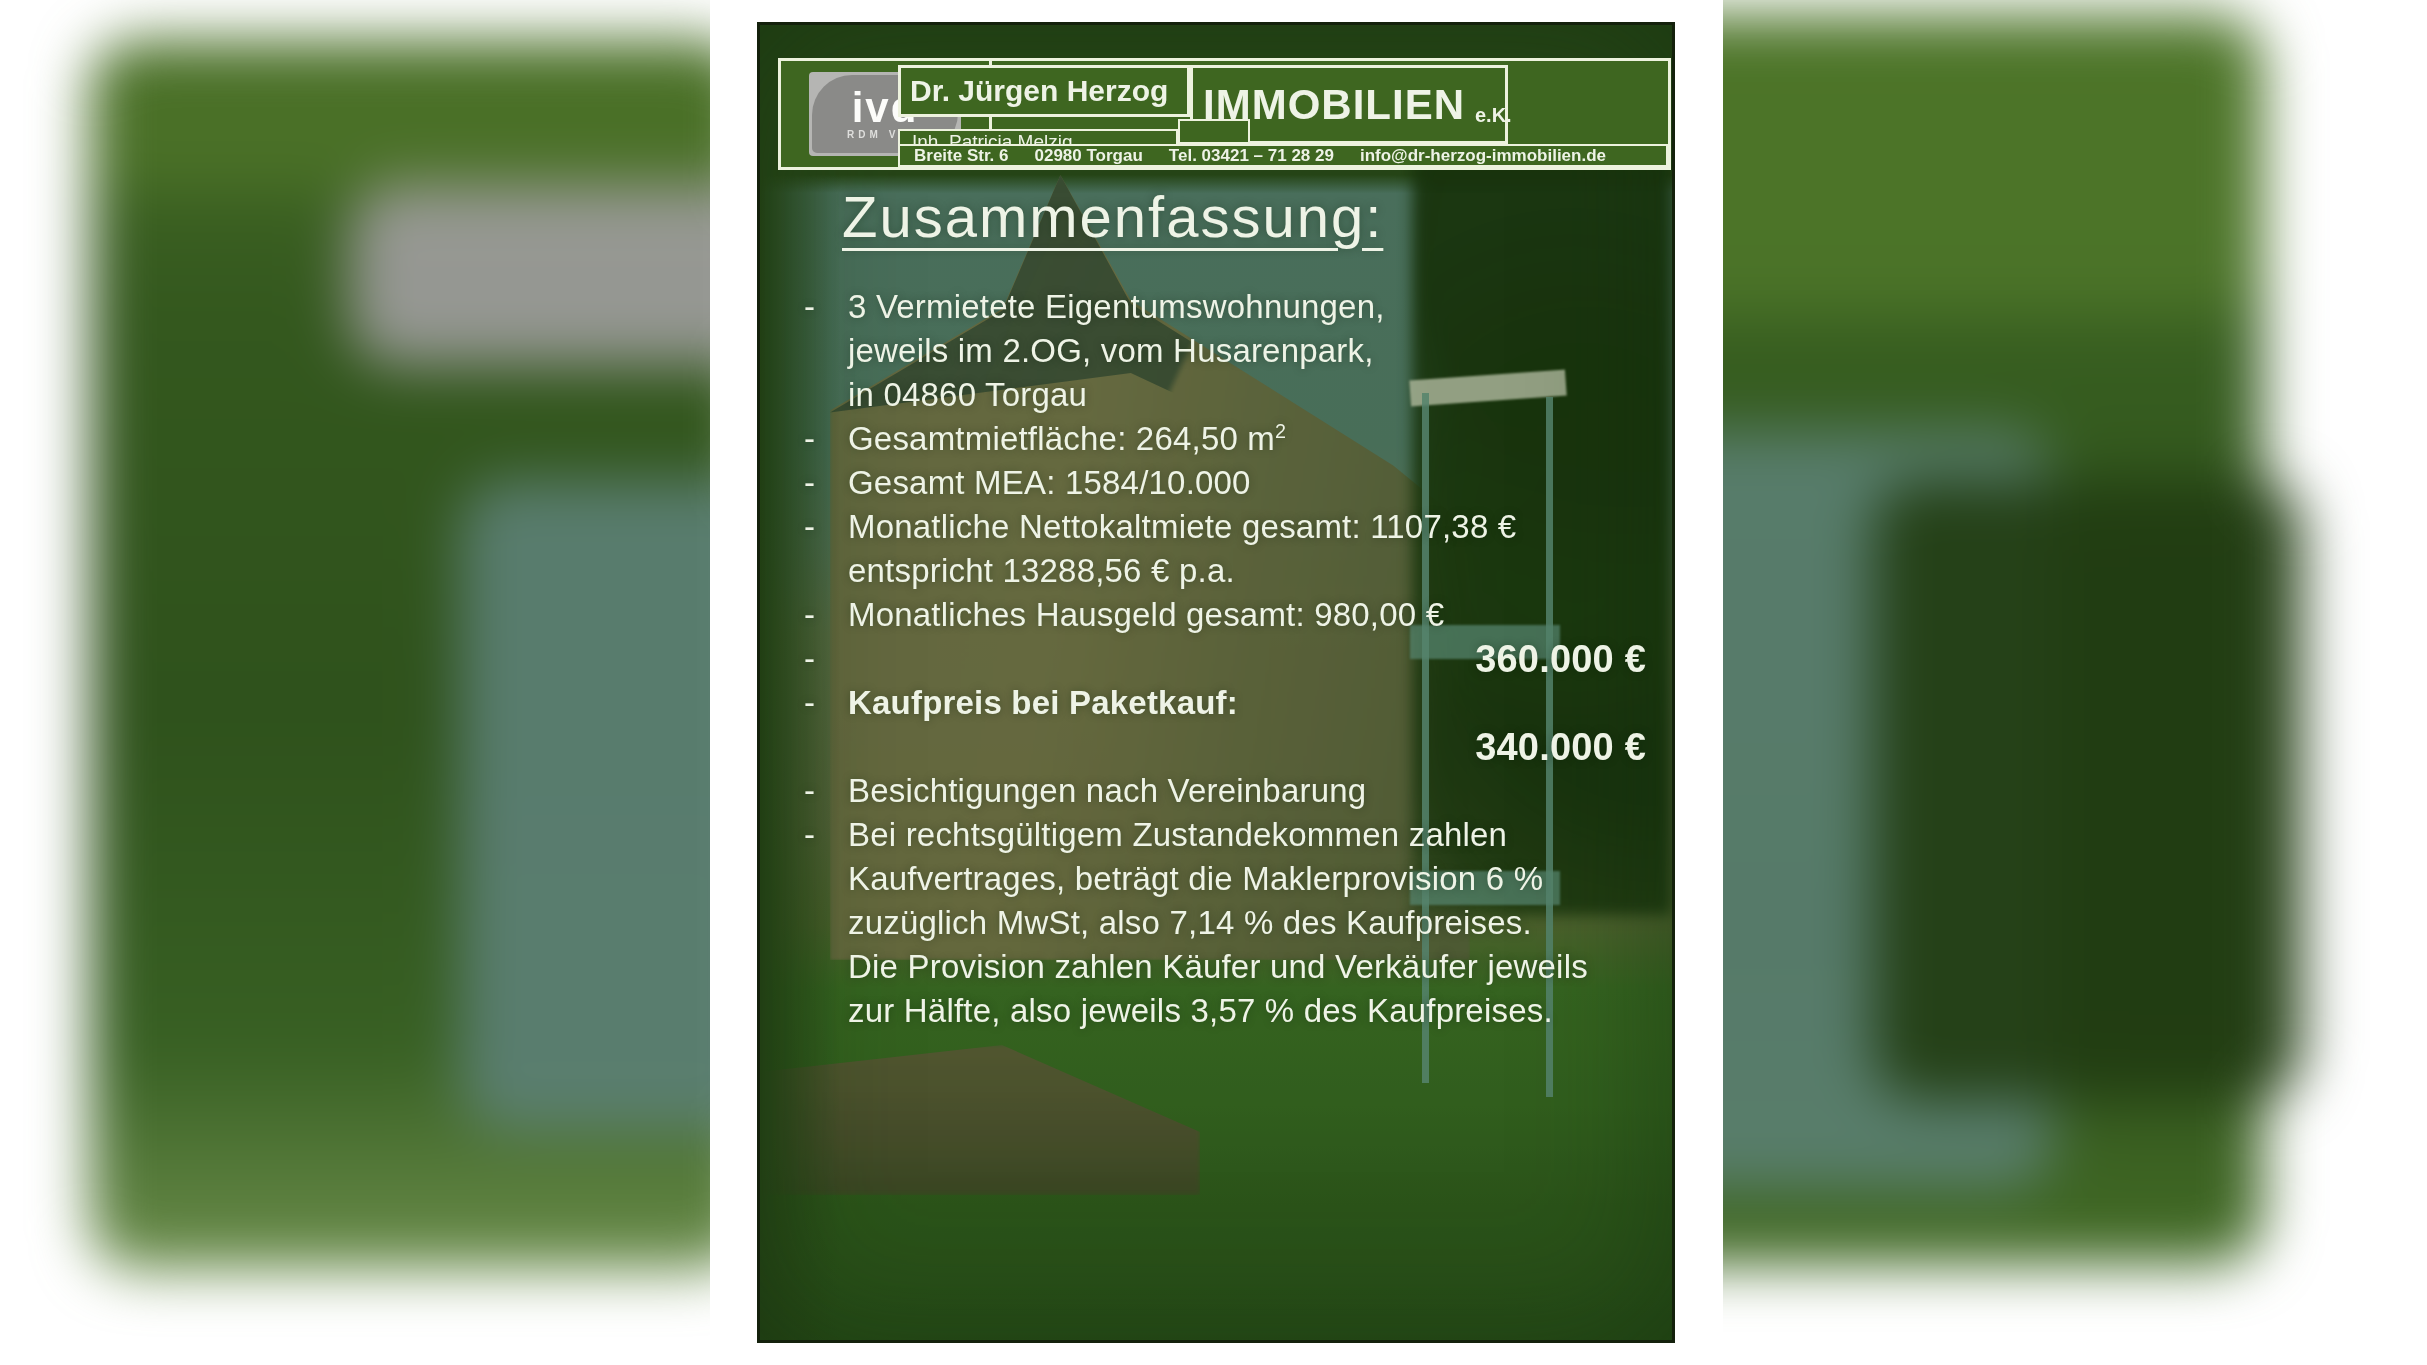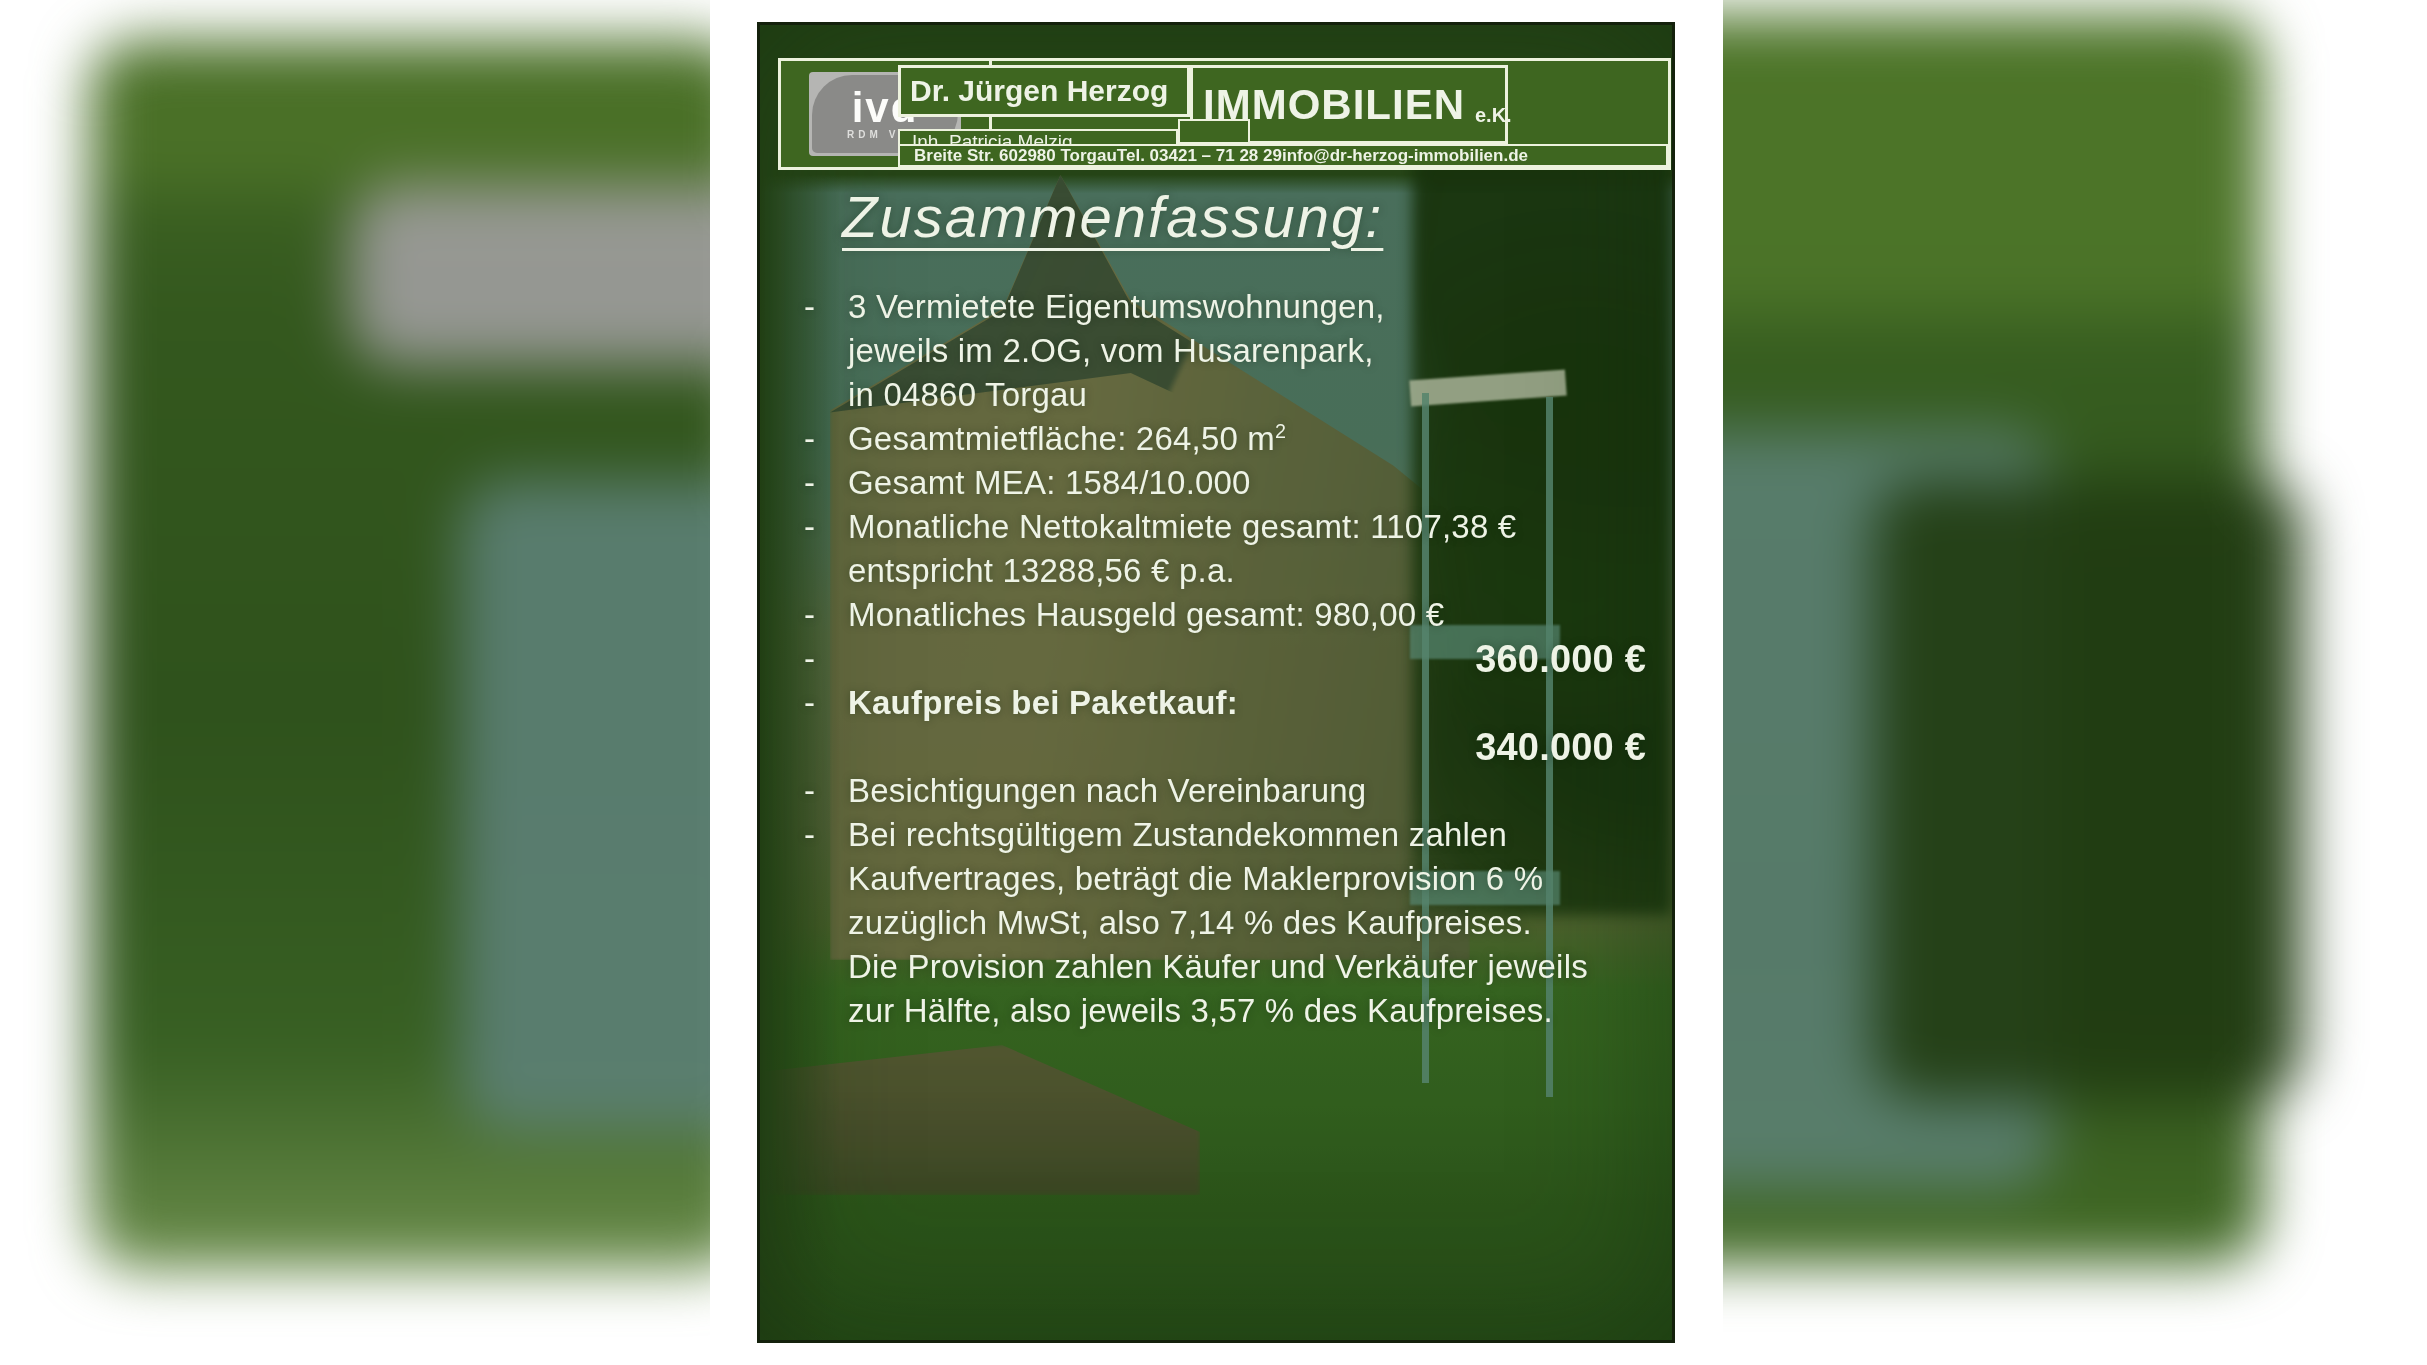--- a/index.html
+++ b/index.html
@@ -82,26 +82,26 @@
   .ivd-blob{position:absolute;inset:3px;background:var(--c-logo_gray,#8a8a88);border-radius:40px 5px 40px 5px;}
   .ivd-text{position:relative;font-weight:bold;font-size:42px;line-height:40px;color:#fcfcfa;letter-spacing:2px;}
   .ivd-sub{position:relative;font-weight:bold;font-size:10px;letter-spacing:4px;color:#dededc;margin-top:1px;}
   .box-dr{left:120px;top:7px;width:292px;height:52px;font-size:30px;font-weight:bold;padding-left:9px;}
   .box-immo{left:412px;top:7px;width:318px;height:79px;font-weight:bold;padding-left:10px;}
   .immo{font-size:42px;letter-spacing:1px;}
   .ek{font-size:20px;margin-left:10px;margin-top:22px;}
   .box-inh{left:120px;top:71px;width:280px;height:25px;font-size:19px;padding-left:12px;border-width:2px;}
   .box-empty{left:400px;top:61px;width:72px;height:25px;border-width:2px;}
   .box-addr{left:120px;top:86px;width:770px;height:23px;border-width:2px;font-size:17px;
-    font-weight:bold;padding-left:14px;white-space:nowrap;}
+    font-weight:bold;padding-left:14px;column-gap:26px;white-space:nowrap;}
 
   
   .title{position:absolute;left:82px;top:158px;font-size:58px;letter-spacing:2px;
     color:var(--c-text_ivory,#f1f5ea);text-decoration:underline;text-underline-offset:11px;
-    text-decoration-thickness:3px;text-shadow:0 0 10px rgba(10,30,8,.35);font-style:italic;}
+    text-decoration-thickness:3px;text-shadow:0 0 10px rgba(10,30,8,.35);}
   .summary-list{position:absolute;left:44px;right:26px;top:260px;
     color:var(--c-text_ivory,#eef2e6);text-shadow:0 0 8px rgba(10,30,8,.35);}
   .sum-item{display:flex;}
   .dash{flex:0 0 44px;font-size:33px;line-height:44px;}
   .lines{flex:1;}
   .sum-line{font-size:33px;line-height:44px;letter-spacing:.2px;}
   .sum-line.bold{font-weight:bold;}
   .sum-line.xl{font-size:38px;text-align:right;}
   .sum-line sup{font-size:60%;line-height:0;}
 </style>

